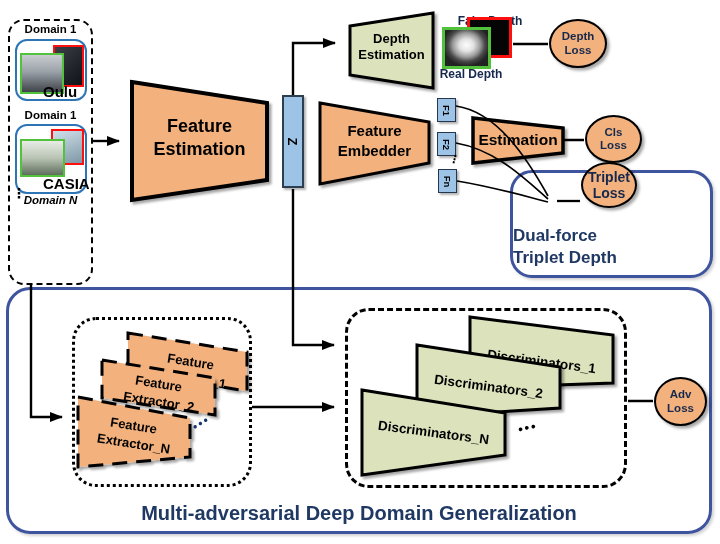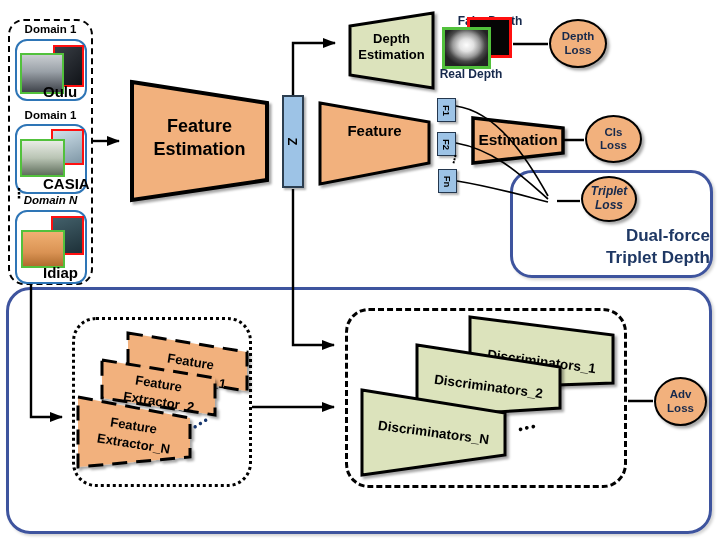--- a/index.html
+++ b/index.html
@@ -16,21 +16,21 @@
   body{font-family:"Liberation Sans","DejaVu Sans",sans-serif;}
   .canvas{position:relative;width:720px;height:544px;background:#fff;overflow:hidden;}
   .abs{position:absolute;}
   svg{position:absolute;left:0;top:0;}
   svg text{font-family:"Liberation Sans","DejaVu Sans",sans-serif;font-weight:bold;fill:#000;text-anchor:middle;}
 
   
   .madg-box{left:6px;top:287px;width:706px;height:247px;border:3px solid var(--box-blue);border-radius:24px;box-sizing:border-box;box-shadow:2px 2px 3px rgba(0,0,0,.18);}
   .madg-title{left:6px;top:502px;width:706px;text-align:center;font-size:20px;font-weight:bold;color:var(--navy);}
   .triplet-box{left:510px;top:170px;width:203px;height:108px;border:3px solid var(--box-blue);border-radius:22px;box-sizing:border-box;background:#fff;box-shadow:2px 2px 3px rgba(0,0,0,.18);}
-  .triplet-box-label{position:absolute;left:0;bottom:6px;width:100%;text-align:right;font-size:17px;line-height:1.3;font-weight:bold;color:var(--navy);}
+  .triplet-box-label{position:absolute;left:0;bottom:6px;width:100%;text-align:left;font-size:17px;line-height:1.3;font-weight:bold;color:var(--navy);}
   .fe-box{left:72px;top:317px;width:180px;height:170px;border:3px dotted #000;border-radius:24px;box-sizing:border-box;}
   .disc-box{left:345px;top:308px;width:282px;height:180px;border:3px dashed #000;border-radius:24px;box-sizing:border-box;}
 
   
   .domains-panel{left:8px;top:19px;width:85px;height:266px;border:2.5px dashed #000;border-radius:16px;box-sizing:border-box;}
   .dom-title{position:absolute;width:100%;text-align:center;font-size:11.5px;font-weight:bold;color:#000;}
   .dom-card{position:absolute;left:5px;width:72px;border:2.2px solid var(--card-blue);border-radius:12px;box-sizing:border-box;background:#fff;}
   .ph{position:absolute;box-sizing:border-box;}
   .ph.attack{border:2.5px solid var(--fake-red);}
   .ph.real{border:2.5px solid var(--real-green);}
@@ -61,21 +61,21 @@
   
   .fake-img{left:467px;top:17px;width:45px;height:41px;background:#050505;border:3px solid var(--fake-red);box-sizing:border-box;}
   .real-img{left:442px;top:27px;width:49px;height:42px;border:3px solid var(--real-green);box-sizing:border-box;
     background:radial-gradient(55% 58% at 50% 42%,#fdfdfd 0%,#e2e2e2 30%,#9a9a9a 58%,#4a4a4a 78%,#232323 100%);}
   .depth-cap{text-align:center;font-size:12px;font-weight:bold;color:#16294c;}
 
   
   .loss{border-radius:50%;border:2.5px solid #000;background:var(--orange);display:flex;flex-direction:column;align-items:center;justify-content:center;font-size:11.5px;line-height:1.15;font-weight:bold;color:#16294c;box-shadow:2.5px 2.5px 3px rgba(0,0,0,.35);box-sizing:border-box;text-align:center;}
   .depth-loss{left:549px;top:19px;width:58px;height:49px;}
   .cls-loss{left:585px;top:115px;width:57px;height:48px;}
-  .trip-loss{left:581px;top:176px;width:56px;height:46px;font-size:12px;font-style:italic;}
+  .trip-loss{left:581px;top:162px;width:56px;height:46px;font-size:14px;}
   .adv-loss{left:654px;top:377px;width:53px;height:49px;}
 
   .stack-dots{font-weight:bold;letter-spacing:2px;}
   .fe-dots{left:192px;top:416px;color:#17376e;font-size:12px;transform:rotate(-32deg);}
   .disc-dots{left:518px;top:420px;color:#000;font-size:13px;transform:rotate(-12deg);}
 </style>
 </head>
 <body>
 
 <div class="canvas">
@@ -100,25 +100,20 @@
 
     <div class="dom-title" style="top:88px;">Domain 1</div>
     <div class="dom-card" style="top:103px;height:70px;">
       <div class="ph attack casia-a" style="left:34px;top:3px;width:33px;height:36px;"></div>
       <div class="ph real casia-r" style="left:3px;top:13px;width:45px;height:38px;"></div>
       <div class="dom-ds" style="bottom:0px;">CASIA</div>
     </div>
 
     <div class="abs panel-dots" style="left:2px;top:166px;">⋮</div>
     <div class="dom-title" style="top:173px;font-style:italic;">Domain N</div>
-    <div class="dom-card" style="top:189px;height:74px;">
-      <div class="ph attack idiap-a" style="left:34px;top:4px;width:33px;height:39px;"></div>
-      <div class="ph real idiap-r" style="left:4px;top:18px;width:44px;height:38px;"></div>
-      <div class="dom-ds" style="bottom:1px;">Idiap</div>
-    </div>
   </div>
 
   <svg width="720" height="544" viewBox="0 0 720 544">
     <defs>
       <marker id="arw" markerUnits="userSpaceOnUse" markerWidth="15" markerHeight="12" refX="12" refY="5" orient="auto">
         <path d="M0,0 L13,5 L0,10 z" fill="#000"></path>
       </marker>
       <filter id="ds" x="-20%" y="-20%" width="150%" height="150%">
         <feDropShadow dx="2.5" dy="2.5" stdDeviation="1.2" flood-opacity="0.35"></feDropShadow>
       </filter>
@@ -177,20 +172,21 @@
   <div class="abs trap-label fg-label">
     <div>Feature</div>
     <div>Estimation</div>
   </div>
   <div class="abs trap-label de-label">
     <div>Depth</div>
     <div>Estimation</div>
   </div>
   <div class="abs trap-label emb-label">
     <div>Feature</div>
+    <div>Embedder</div>
   </div>
   <div class="abs trap-label clf-label">Estimation</div>
 
   <div class="abs zbar">
     <span>Z</span>
   </div>
   <div class="abs fbox" style="left:437px;top:98px;">
     <span>F1</span>
   </div>
   <div class="abs fbox" style="left:437px;top:132px;">
@@ -219,14 +215,15 @@
     <div>Loss</div>
   </div>
   <div class="abs loss adv-loss">
     <div>Adv</div>
     <div>Loss</div>
   </div>
 
   <div class="abs stack-dots fe-dots">•••</div>
   <div class="abs stack-dots disc-dots">•••</div>
 
+  <div class="abs madg-title">Multi-adversarial Deep Domain Generalization</div>
 
 </div>
 
 </body></html>

